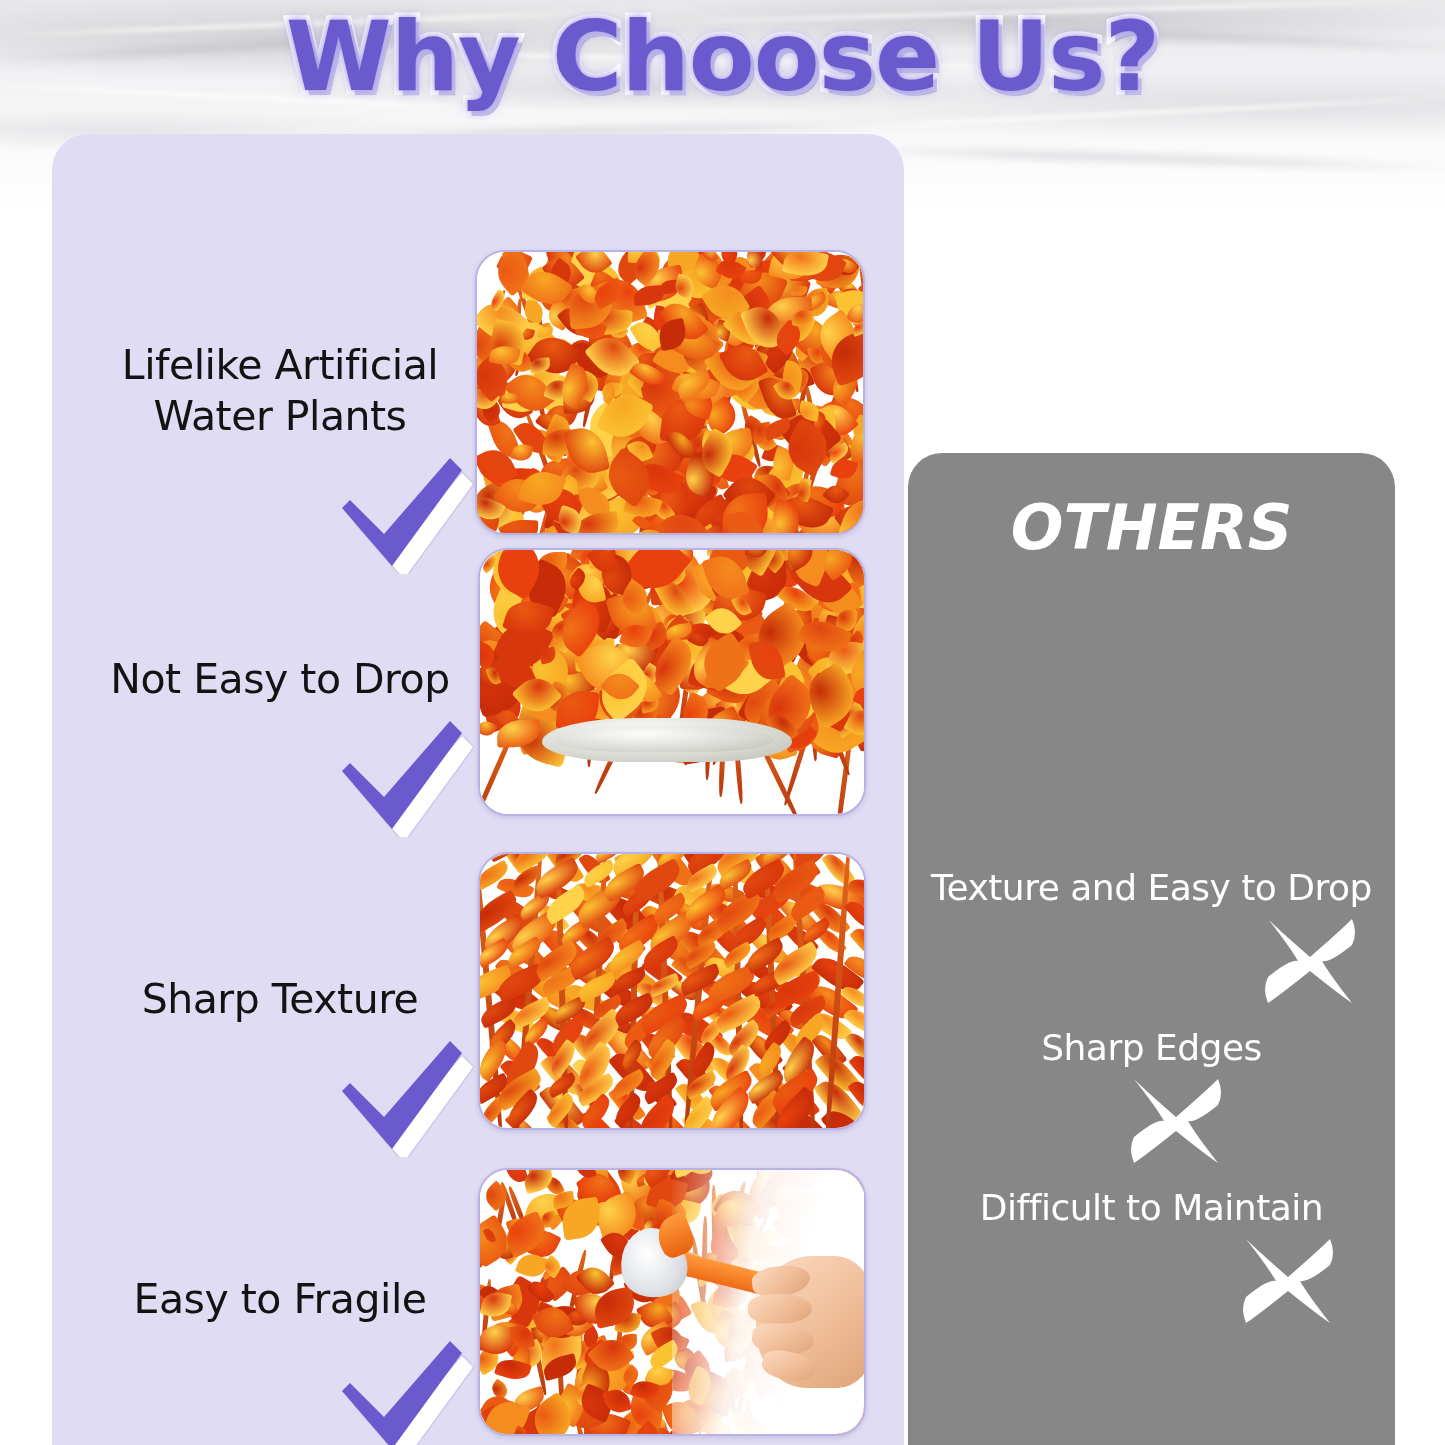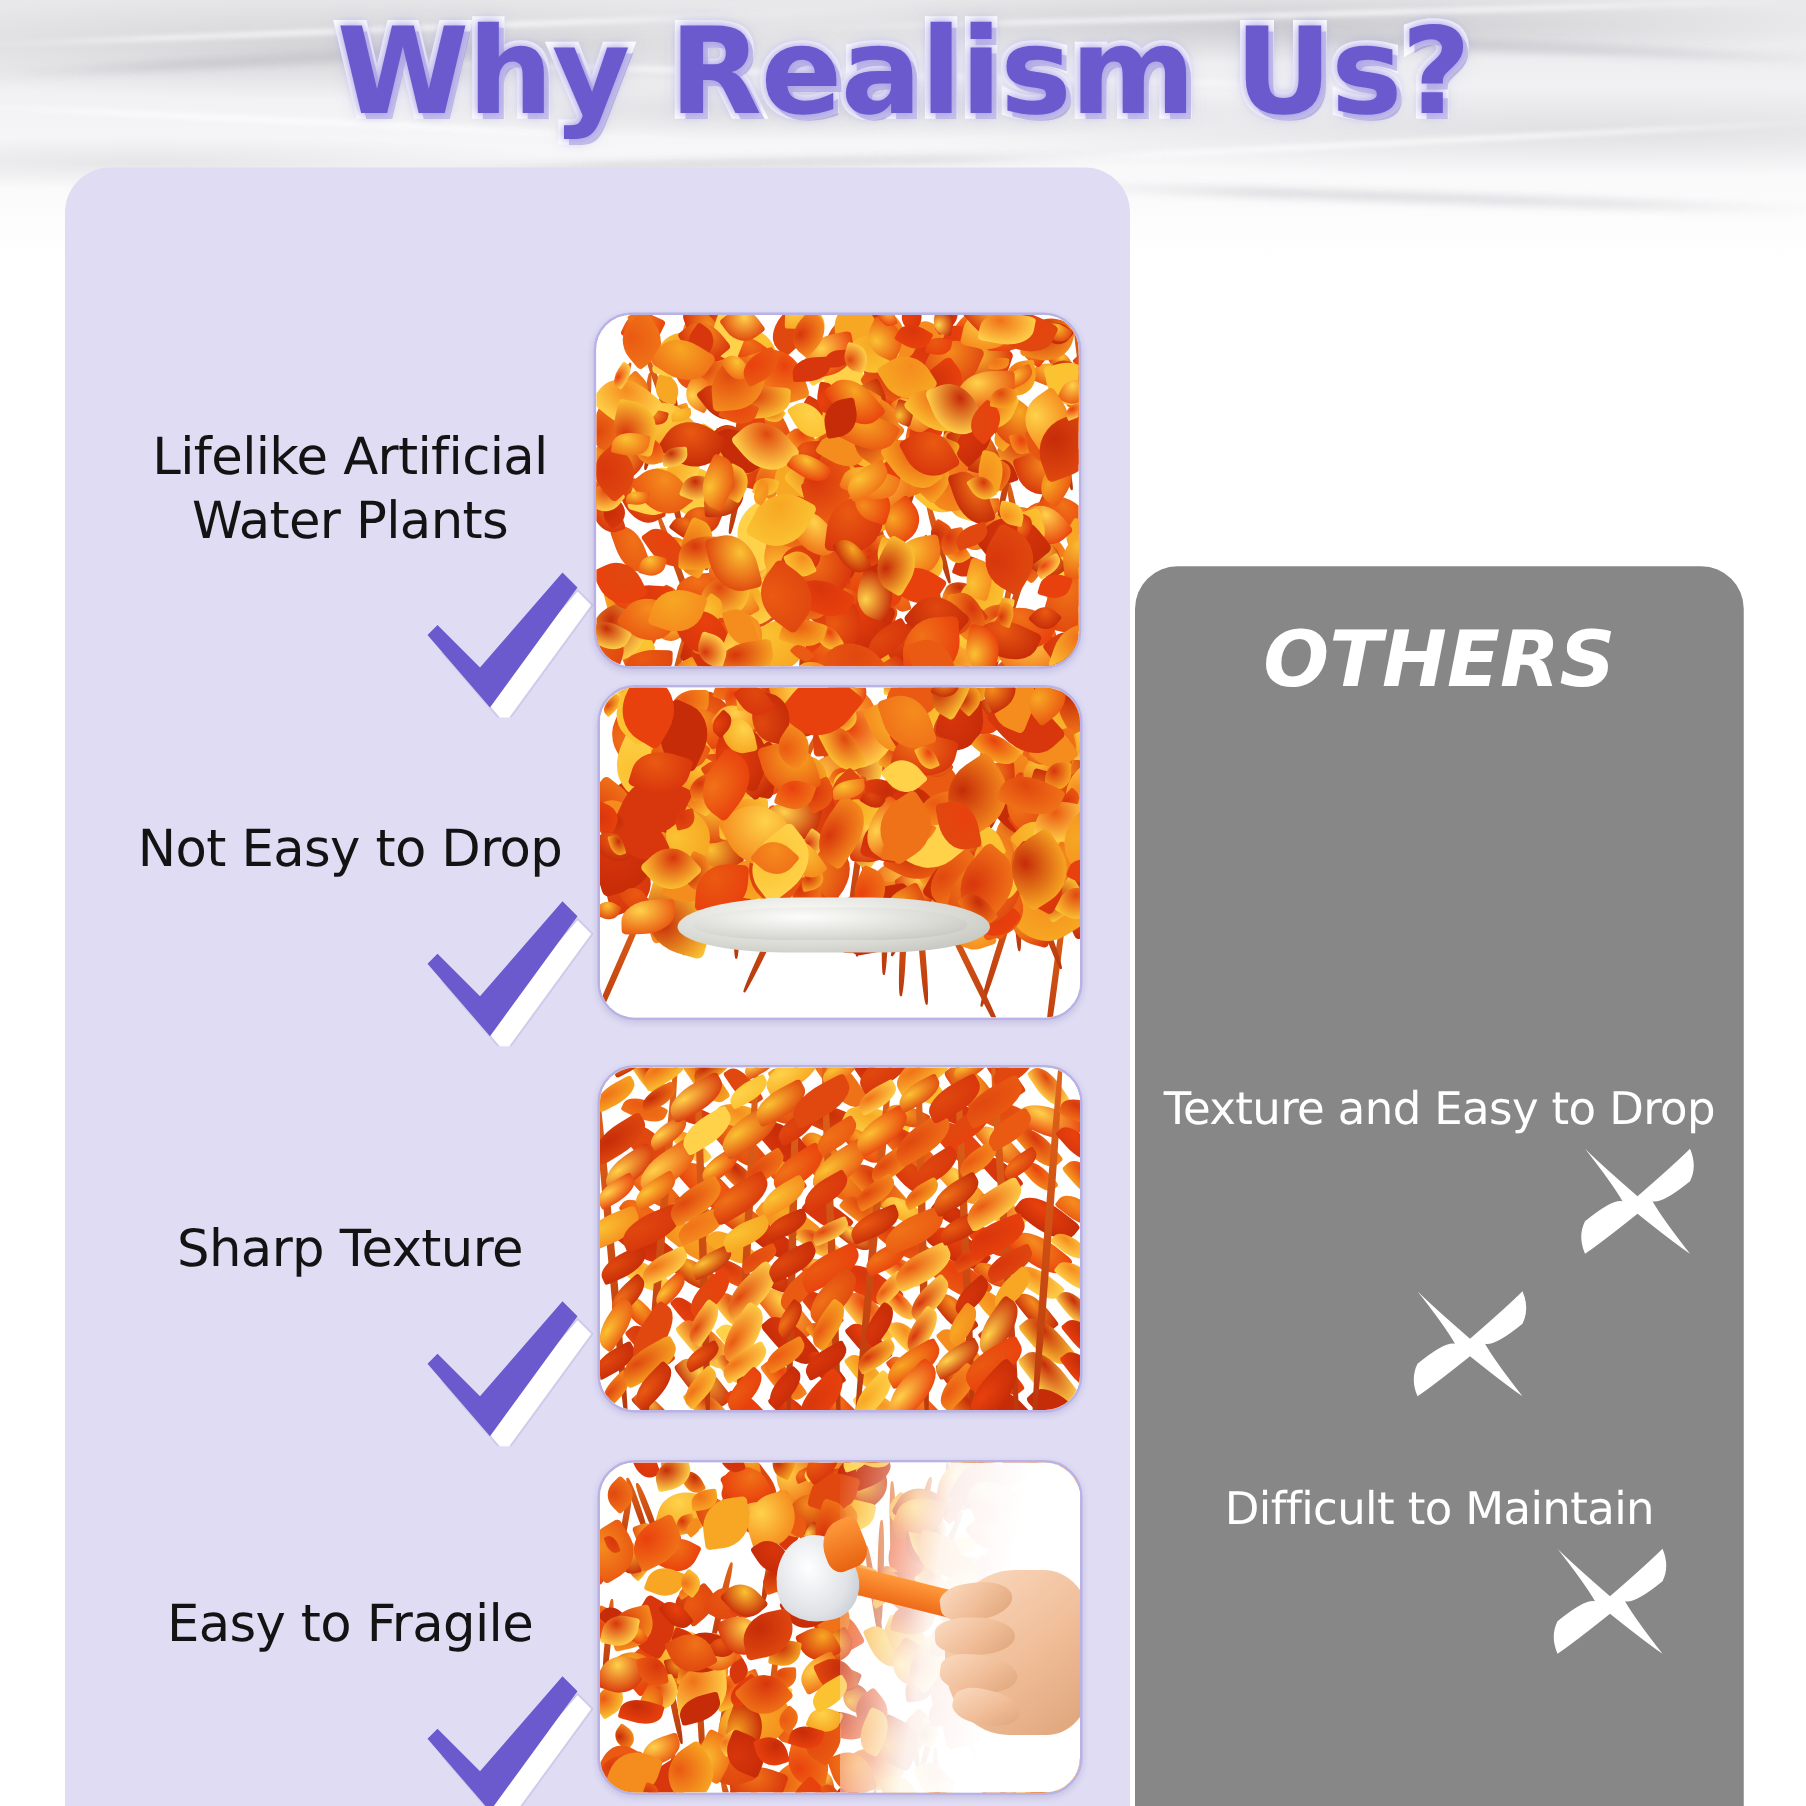--- a/index.html
+++ b/index.html
@@ -224,21 +224,21 @@
     <div class="silk-streak" style="left:620px; top:10px; width:860px; transform:rotate(-1.6deg);"></div>
     <div class="silk-streak" style="left:-60px; top:96px; width:620px; transform:rotate(2.6deg);"></div>
     <div class="silk-streak" style="left:760px; top:112px; width:740px; transform:rotate(-2.8deg);"></div>
     <div class="silk-streak" style="left:120px; top:150px; width:820px; transform:rotate(1.1deg);"></div>
     <div class="silk-dark" style="left:-30px; top:44px; width:560px; transform:rotate(-3deg);"></div>
     <div class="silk-dark" style="left:980px; top:36px; width:520px; transform:rotate(2.4deg);"></div>
     <div class="silk-dark" style="left:300px; top:128px; width:640px; transform:rotate(-1.2deg);"></div>
     <div class="silk-dark" style="left:820px; top:156px; width:660px; transform:rotate(1.8deg);"></div>
   </div>
 
-  <div class="title">Why Realism Us?</div>
+  <div class="title">Why Choose Us?</div>
 
   <div class="ours-panel">
 
 
     <div class="feat" style="top:206px;">
       <div class="feat-label">Lifelike Artificial
 Water Plants</div>
       <div class="check-wrap">
         <svg width="160" height="126" viewBox="0 0 160 126">
           <path d="M20 60 L28 52 L62 86 L128 10 L140 22 L70 118 Z" fill="#ffffff" stroke="#cfcbe8" stroke-width="1.6" transform="translate(12,14)"></path>
@@ -1740,20 +1740,21 @@
     <div class="con" style="top:412px;">
       <div class="con-label">Texture and Easy to Drop</div>
       <div class="cross-wrap" style="margin-left:352px;">
         <svg width="100" height="92" viewBox="0 0 100 92">
           <path d="M8 4 Q20 16 50 42 Q80 16 92 4 Q98 18 92 30 Q70 48 62 46 Q70 60 92 88 Q80 80 50 56 Q20 80 8 88 Q2 74 8 62 Q30 44 38 46 Q30 32 8 4 Z" fill="#ffffff"></path>
         </svg>
       </div>
     </div>
 
     <div class="con" style="top:572px;">
+      <div class="con-label">Sharp Edges</div>
       <div class="cross-wrap" style="margin-left:218px;">
         <svg width="100" height="92" viewBox="0 0 100 92">
           <path d="M8 4 Q20 16 50 42 Q80 16 92 4 Q98 18 92 30 Q70 48 62 46 Q70 60 92 88 Q80 80 50 56 Q20 80 8 88 Q2 74 8 62 Q30 44 38 46 Q30 32 8 4 Z" fill="#ffffff"></path>
         </svg>
       </div>
     </div>
 
     <div class="con" style="top:732px;">
       <div class="con-label">Difficult to Maintain</div>
       <div class="cross-wrap" style="margin-left:330px;">

